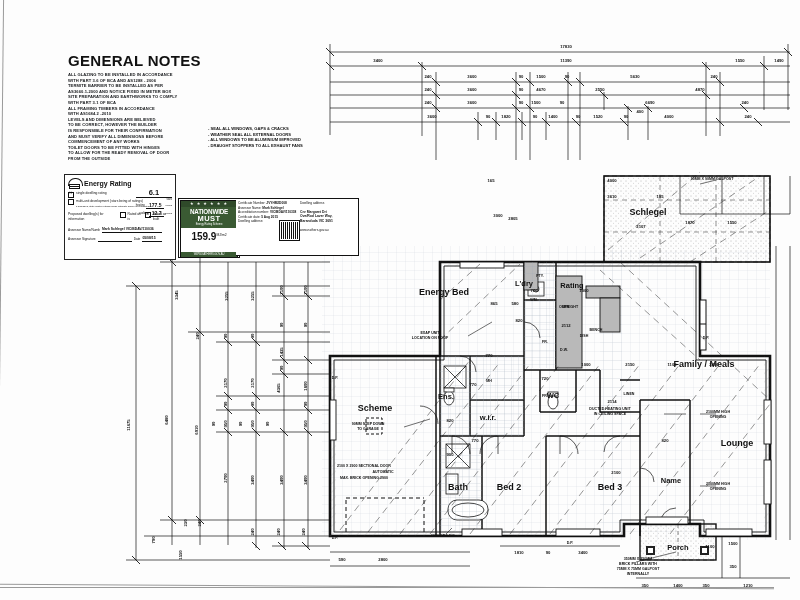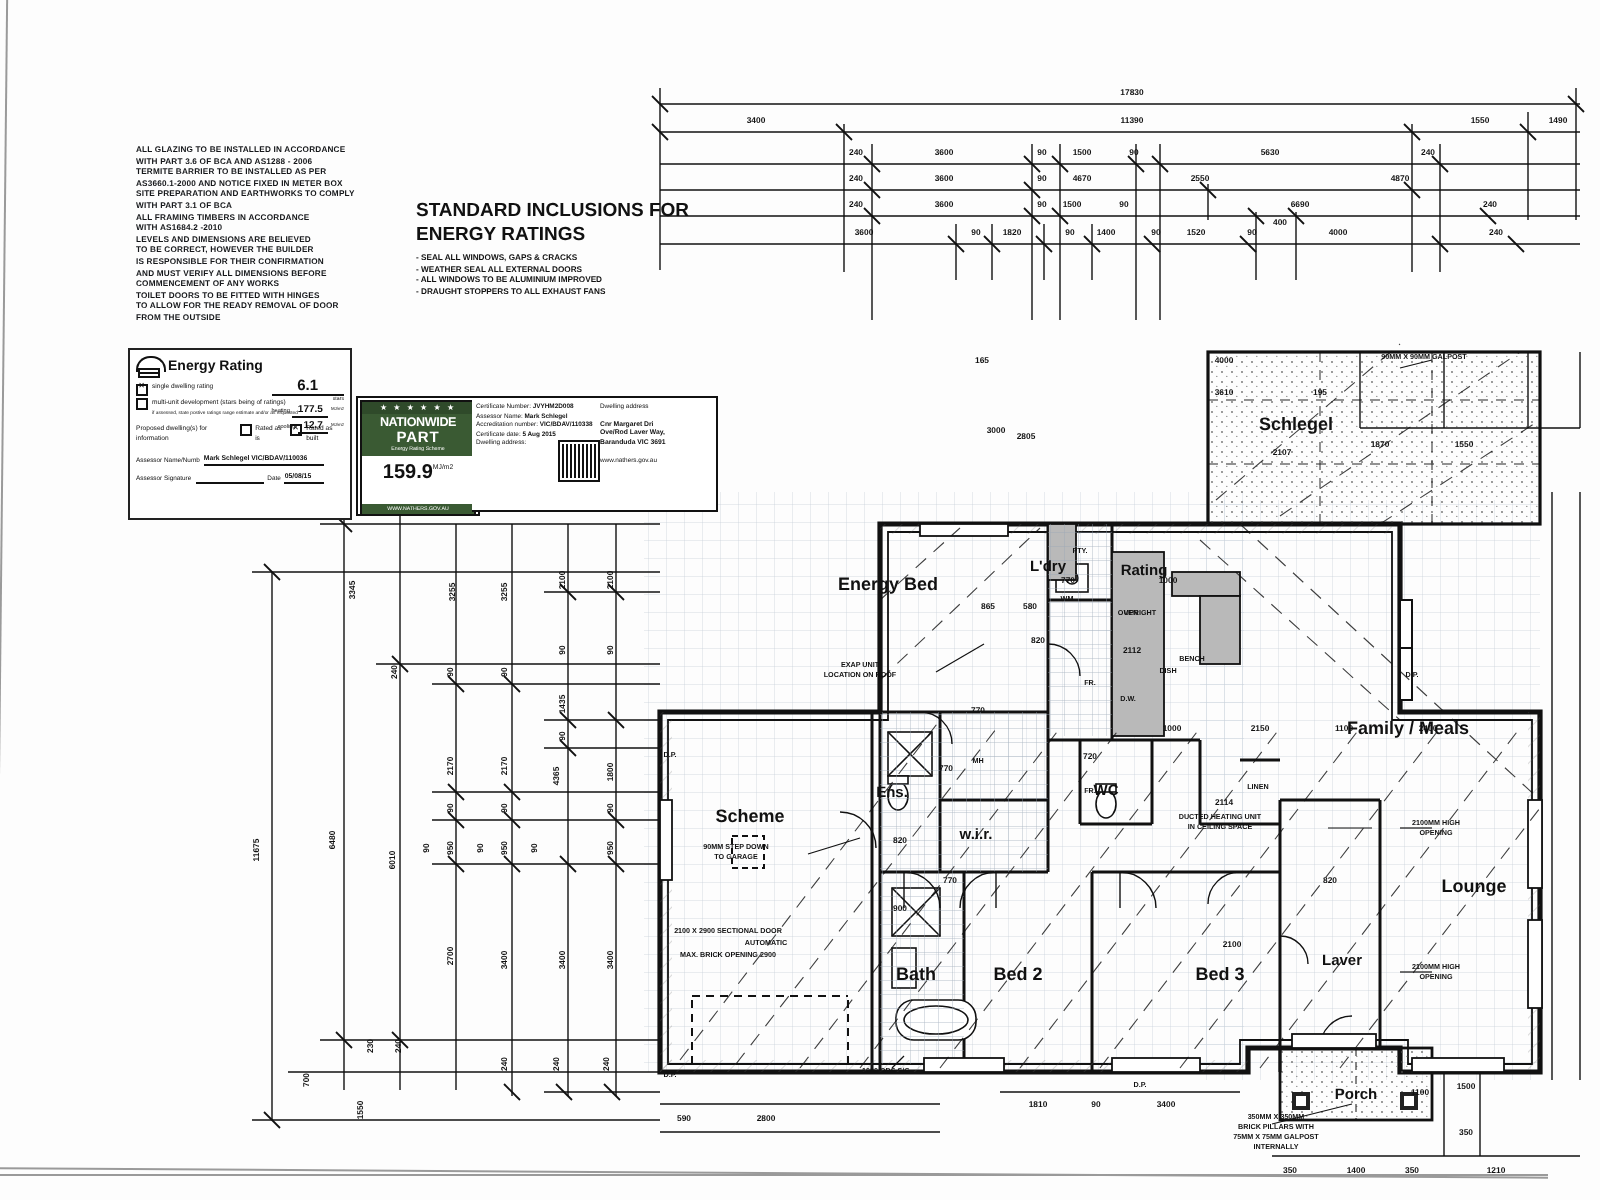--- a/index.html
+++ b/index.html
@@ -431,43 +431,40 @@
       <line x1="680" y1="214" x2="790" y2="214"></line>
       <line x1="680" y1="214" x2="680" y2="176"></line>
       <line x1="722" y1="214" x2="722" y2="176"></line>
       <line x1="764" y1="214" x2="764" y2="176"></line>
       <line x1="790" y1="214" x2="790" y2="176"></line>
       <line x1="776" y1="246" x2="776" y2="540"></line>
       <line x1="790" y1="246" x2="790" y2="540"></line>
     </g>
   </svg>
 
+  <div class="gn-title">GENERAL NOTES</div>
   <div class="gn-body">
     <div>ALL GLAZING TO BE INSTALLED IN ACCORDANCE</div>
     <div>WITH PART 3.6 OF BCA AND AS1288 - 2006</div>
     <div>TERMITE BARRIER TO BE INSTALLED AS PER</div>
     <div>AS3660.1-2000 AND NOTICE FIXED IN METER BOX</div>
     <div>SITE PREPARATION AND EARTHWORKS TO COMPLY</div>
     <div>WITH PART 3.1 OF BCA</div>
     <div>ALL FRAMING TIMBERS  IN ACCORDANCE</div>
     <div>WITH AS1684.2 -2010</div>
     <div>LEVELS AND DIMENSIONS ARE BELIEVED</div>
     <div>TO BE CORRECT, HOWEVER THE BUILDER</div>
     <div>IS RESPONSIBLE FOR THEIR CONFIRMATION</div>
     <div>AND MUST VERIFY ALL DIMENSIONS BEFORE</div>
     <div>COMMENCEMENT OF ANY WORKS</div>
     <div>TOILET DOORS TO BE FITTED WITH HINGES</div>
     <div>TO ALLOW FOR THE READY REMOVAL OF DOOR</div>
     <div>FROM THE OUTSIDE</div>
   </div>
 
-  <div class="si-title">
-    <div>STANDARD INCLUSIONS FOR</div>
-    <div>ENERGY RATINGS</div>
-  </div>
   <div class="si-body">
     <div>- SEAL ALL WINDOWS, GAPS &amp; CRACKS</div>
     <div>- WEATHER SEAL ALL EXTERNAL DOORS</div>
     <div>- ALL WINDOWS TO BE ALUMINIUM IMPROVED</div>
     <div>- DRAUGHT STOPPERS TO ALL EXHAUST FANS</div>
   </div>
 
   <div class="er-box">
     <div class="er-hdr">
       <span class="er-logo">
@@ -522,21 +519,21 @@
         <span class="er-line" style="min-width:20px">05/08/15</span>
       </div>
     </div>
   </div>
 
   <div class="nh-box">
     <div class="nh-inner">
       <div class="nh-stars">★ ★ ★ ★ ★ ★</div>
       <div class="nh-logo">
         <div class="l1">NATIONWIDE</div>
-        <div class="l2">PART</div>
+        <div class="l2">MUST</div>
         <div class="l3">Energy Rating Scheme</div>
       </div>
       <div class="nh-val">
         <span>159.9</span><sup>MJ/m2</sup>
       </div>
       <div class="nh-url">WWW.NATHERS.GOV.AU</div>
     </div>
   </div>
 
   <div class="cert-box">
@@ -569,21 +566,21 @@
       <div class="rm sm" style="left: 524px; top: 283px; transform: translate(-50%, -50%);">L'dry</div>
       <div class="rm sm" style="left: 572px; top: 285px; transform: translate(-50%, -50%);">Rating</div>
       <div class="rm" style="left: 704px; top: 364px; transform: translate(-50%, -50%);">Family / Meals</div>
       <div class="rm sm" style="left: 446px; top: 396px; transform: translate(-50%, -50%);">Ens.</div>
       <div class="rm sm" style="left: 488px; top: 417px; transform: translate(-50%, -50%);">w.i.r.</div>
       <div class="rm sm" style="left: 553px; top: 395px; transform: translate(-50%, -50%);">WC</div>
       <div class="rm" style="left: 375px; top: 408px; transform: translate(-50%, -50%);">Scheme</div>
       <div class="rm" style="left: 458px; top: 487px; transform: translate(-50%, -50%);">Bath</div>
       <div class="rm" style="left: 509px; top: 487px; transform: translate(-50%, -50%);">Bed 2</div>
       <div class="rm" style="left: 610px; top: 487px; transform: translate(-50%, -50%);">Bed 3</div>
-      <div class="rm sm" style="left: 671px; top: 480px; transform: translate(-50%, -50%);">Laver</div>
+      <div class="rm sm" style="left: 671px; top: 480px; transform: translate(-50%, -50%);">Name</div>
       <div class="rm" style="left: 737px; top: 443px; transform: translate(-50%, -50%); text-align: right;">Lounge</div>
       <div class="rm sm" style="left: 678px; top: 547px; transform: translate(-50%, -50%);">Porch</div>
       <div class="note" style="left: 712px; top: 179px; transform: translate(-50%, -50%);">90MM X 90MM GALPOST</div>
       <div class="note" style="left: 430px; top: 333px; transform: translate(-50%, -50%);">EXAP UNIT</div>
       <div class="note" style="left: 430px; top: 338px; transform: translate(-50%, -50%);">LOCATION ON ROOF</div>
       <div class="note" style="left: 368px; top: 424px; transform: translate(-50%, -50%);">90MM STEP DOWN</div>
       <div class="note" style="left: 368px; top: 429px; transform: translate(-50%, -50%);">TO GARAGE</div>
       <div class="note" style="left: 610px; top: 409px; transform: translate(-50%, -50%);">DUCTED HEATING UNIT</div>
       <div class="note" style="left: 610px; top: 414px; transform: translate(-50%, -50%);">IN CEILING SPACE</div>
       <div class="note" style="left: 364px; top: 466px; transform: translate(-50%, -50%);">2100 X 2900 SECTIONAL DOOR</div>

